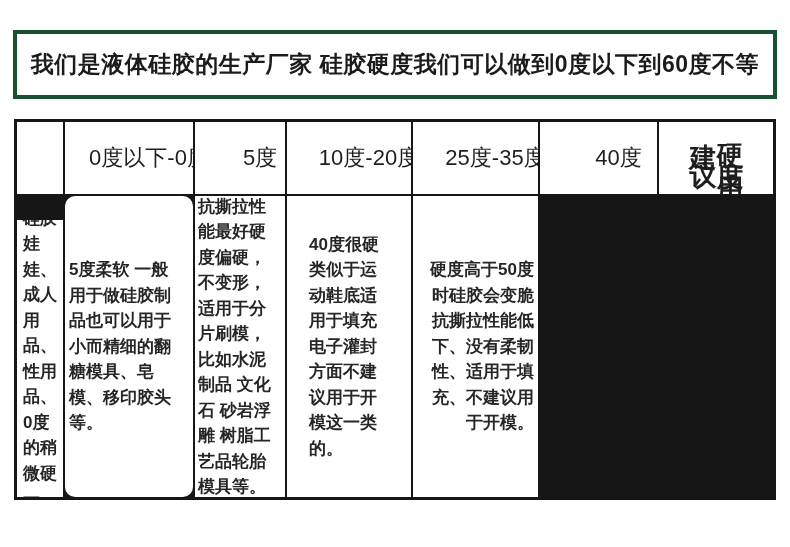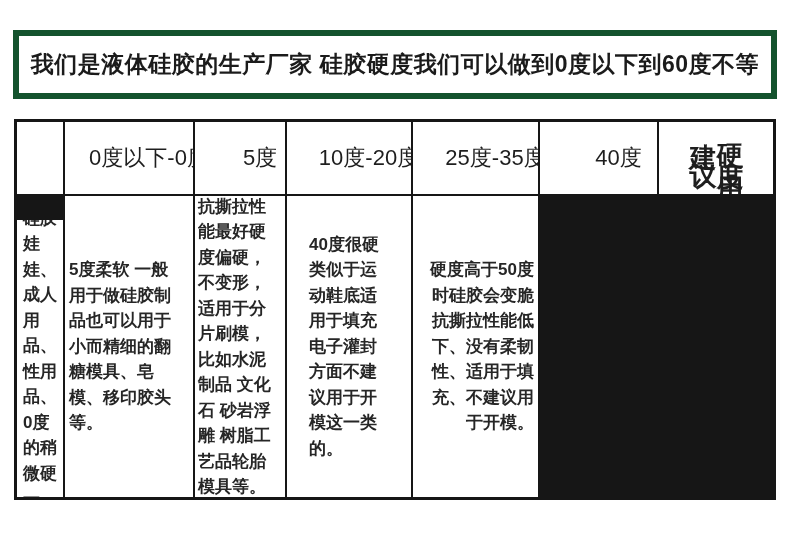--- a/index.html
+++ b/index.html
@@ -14,21 +14,21 @@
     font-family: "Liberation Sans", "DejaVu Sans", sans-serif;
     overflow: hidden;
   }
   .banner {
     position: absolute;
     left: 13px;
     top: 30px;
     width: 764px;
     height: 69px;
     box-sizing: border-box;
-    border: 6px solid #14532d;
+    border: 4px solid #14532d;
     display: flex;
     align-items: center;
     justify-content: center;
     font-size: 23px;
     font-weight: bold;
     color: #1b1b1b;
     white-space: nowrap;
     letter-spacing: 0.5px;
   }
   .htable {
@@ -69,21 +69,21 @@
     line-height: 1;
   }
   .bcell {
     font-size: 17px;
     font-weight: bold;
     line-height: 1.5;
     color: #262626;
     text-align: left;
   }
   .bcell.col1 { padding: 0 23px; margin-top: 24px; }
-  .bcell.col2 { padding: 0 14px 0 4px; }
+  .bcell.col2 { padding: 0 14px 0 4px; border-radius: 10px; }
   .bcell.col3 { padding: 0 2px; }
   .bcell.col4 { padding: 0 3px; }
   .bcell.col5 { padding: 12px 22px; }
   .bcell.col6 { padding: 0 4px; text-align: right; }
 </style>
 </head>
 <body>
 
 <div class="banner">
   <span>我们是液体硅胶的生产厂家 硅胶硬度我们可以做到0度以下到60度不等</span>

